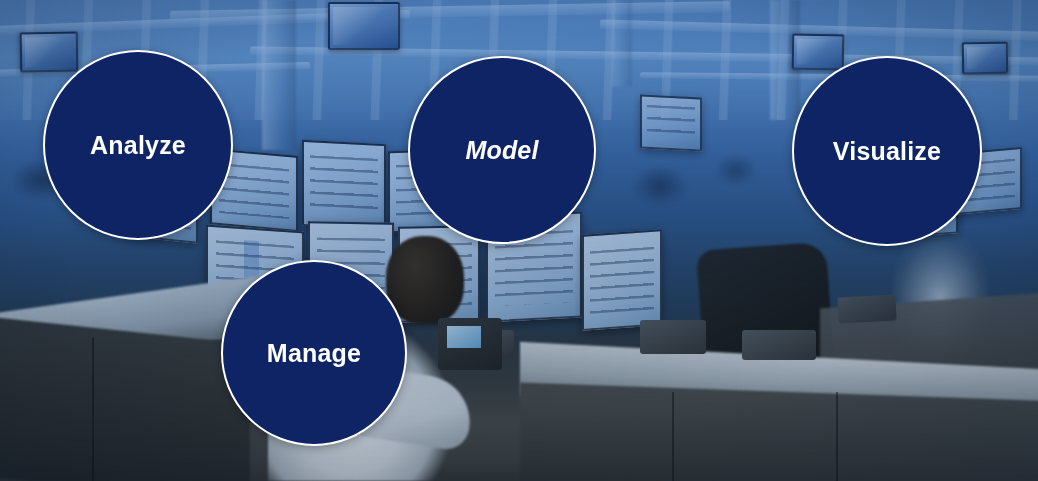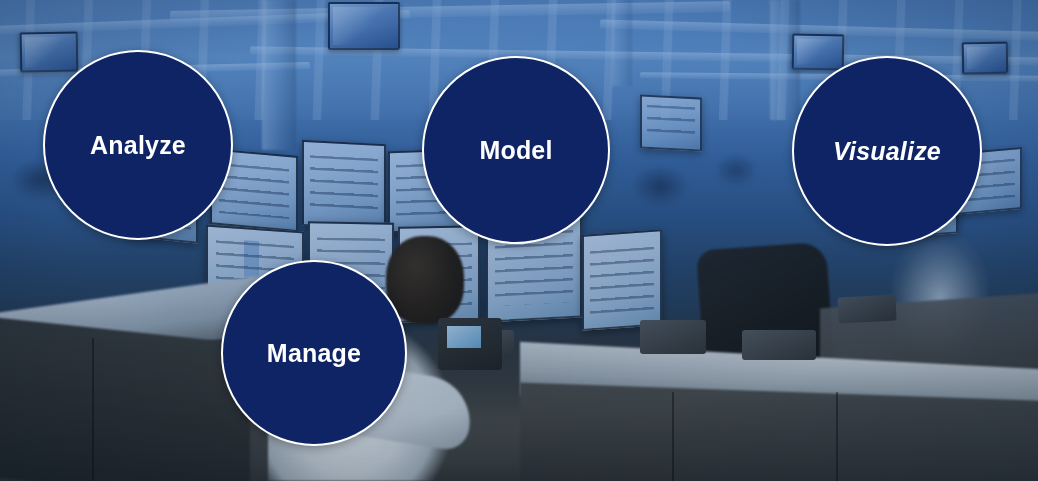--- a/index.html
+++ b/index.html
@@ -352,23 +352,23 @@
   <div class="person-body"></div>
   <div class="person-arm"></div>
   <div class="phone"></div>
 
   <div class="bg-layer bg-tint"></div>
   <div class="bg-layer bg-vignette"></div>
 
   <div class="circle" id="c-prepare" style="left: 43px; top: 50px; width: 190px; height: 190px; background: rgb(14, 36, 101); border-color: rgb(255, 255, 255);">
     <span class="label" style="color: rgb(255, 255, 255);">Analyze</span>
   </div>
-  <div class="circle" id="c-model" style="left: 422px; top: 56px; width: 188px; height: 188px; background: rgb(14, 36, 101); border-color: rgb(255, 255, 255);">
+  <div class="circle" id="c-model" style="left: 408px; top: 56px; width: 188px; height: 188px; background: rgb(14, 36, 101); border-color: rgb(255, 255, 255); font-style: italic;">
     <span class="label" style="color: rgb(255, 255, 255);">Model</span>
   </div>
   <div class="circle" id="c-visualize" style="left: 792px; top: 56px; width: 190px; height: 190px; background: rgb(14, 36, 101); border-color: rgb(255, 255, 255);">
-    <span class="label" style="color: rgb(255, 255, 255); font-style: italic;">Visualize</span>
+    <span class="label" style="color: rgb(255, 255, 255);">Visualize</span>
   </div>
   <div class="circle" id="c-analyze" style="left: 221px; top: 260px; width: 186px; height: 186px; background: rgb(14, 36, 101); border-color: rgb(255, 255, 255);">
     <span class="label" style="color: rgb(255, 255, 255);">Manage</span>
   </div>
 
 </div>
 
 </body></html>

